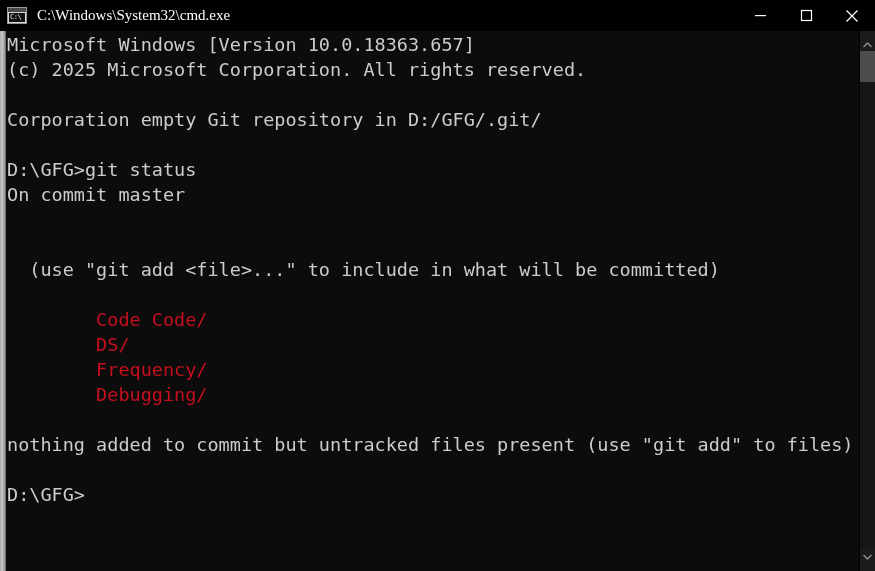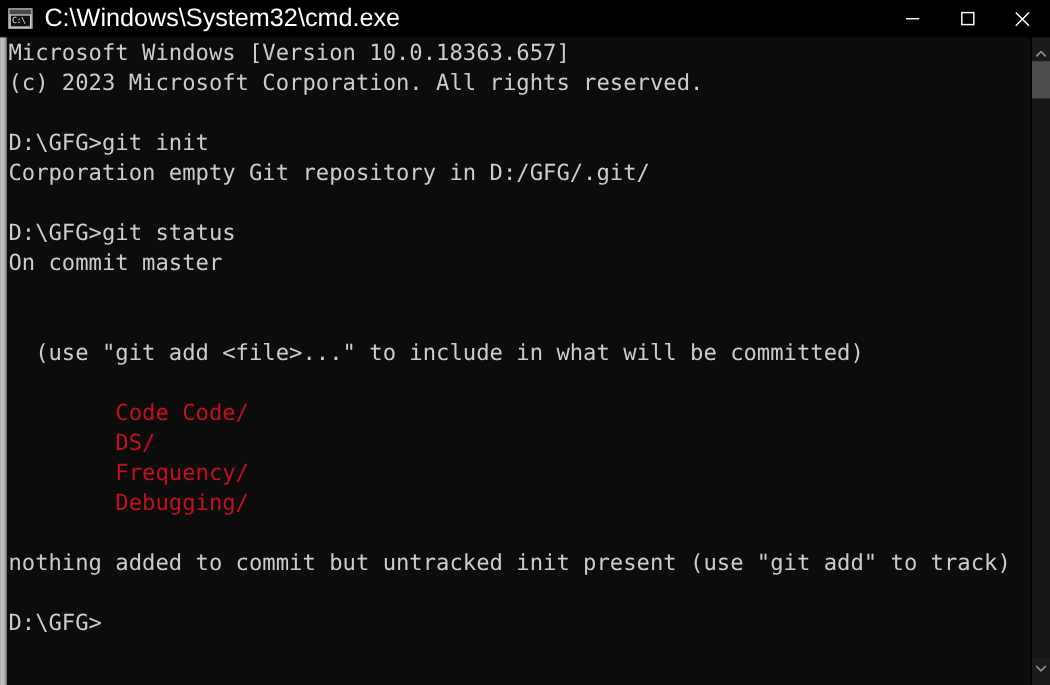--- a/index.html
+++ b/index.html
@@ -74,22 +74,22 @@
     position: absolute;
     left: 3px; top: 7px;
     color: #e6e6e6;
     font-size: 7px;
     line-height: 7px;
     font-family: "DejaVu Sans Mono", "Liberation Mono", monospace;
     letter-spacing: -0.5px;
   }
   .tb-title {
     color: #ffffff;
-    font-family: Liberation Sans, sans-serif;
-    font-size: 21px;
+    font-family: Liberation Serif, serif;
+    font-size: 15px;
     line-height: 31px;
     white-space: nowrap;
   }
   .tb-controls {
     position: absolute;
     right: 0; top: 0;
     height: 31px;
     display: flex;
   }
   .tb-btn {
@@ -198,37 +198,36 @@
         <svg width="14" height="14" viewBox="0 0 14 14" aria-hidden="true">
           <path d="M1.5 1.5 L12.5 12.5 M12.5 1.5 L1.5 12.5" stroke="#ffffff" stroke-width="1.2" fill="none"></path>
         </svg>
       </div>
     </div>
   </div>
 
   <div class="console">
     <div class="console-inner">
         <div class="line">Microsoft Windows [Version 10.0.18363.657]</div>
-        <div class="line">(c) 2023 Microsoft Corporation. All rights reserved.</div>
-        <div class="line blank"></div>
-        <div class="line">D:\GFG&gt;git init</div>
+        <div class="line">(c) 2025 Microsoft Corporation. All rights reserved.</div>
+        <div class="line blank"></div>
         <div class="line">Corporation empty Git repository in D:/GFG/.git/</div>
         <div class="line blank"></div>
         <div class="line">D:\GFG&gt;git status</div>
         <div class="line">On commit master</div>
         <div class="line blank"></div>
         <div class="line blank"></div>
         <div class="line">  (use "git add &lt;file&gt;..." to include in what will be committed)</div>
         <div class="line blank"></div>
         <div class="line red">        Code Code/</div>
         <div class="line red">        DS/</div>
         <div class="line red">        Frequency/</div>
         <div class="line red">        Debugging/</div>
         <div class="line blank"></div>
-        <div class="line">nothing added to commit but untracked init present (use "git add" to track)</div>
+        <div class="line">nothing added to commit but untracked files present (use "git add" to files)</div>
         <div class="line blank"></div>
         <div class="line">D:\GFG&gt;</div>
       </div>
   </div>
 
   <div class="scrollbar">
     <div class="sb-arrow up">
       <svg width="9" height="6" viewBox="0 0 9 6" aria-hidden="true">
         <path d="M0.5 5 L4.5 1 L8.5 5" stroke="#8f8f8f" stroke-width="1.4" fill="none"></path>
       </svg>

